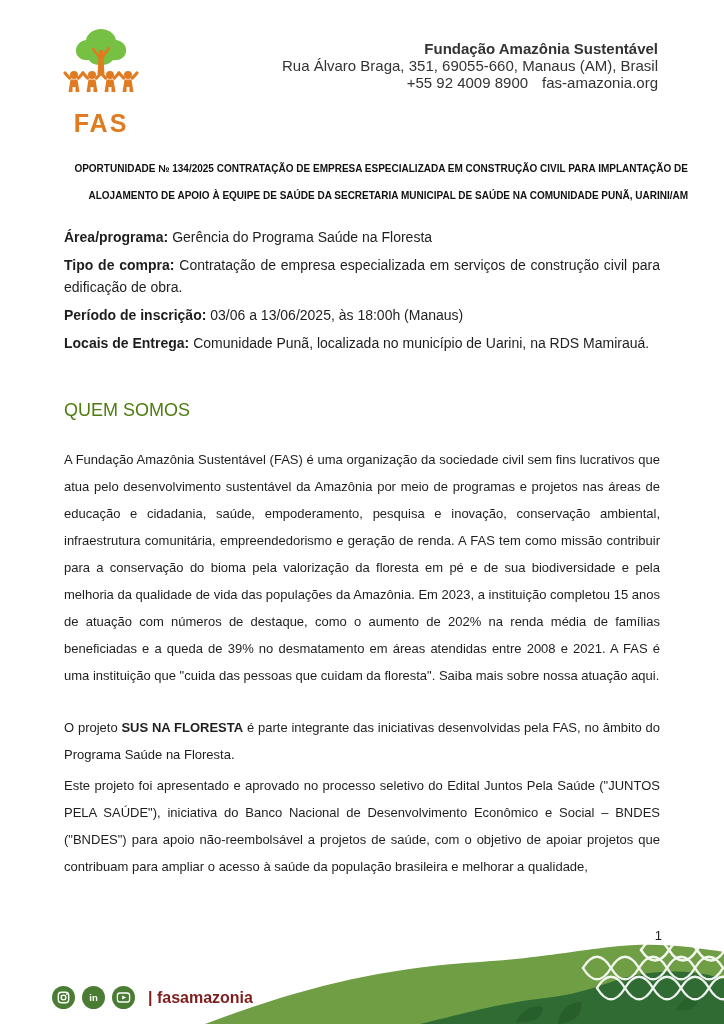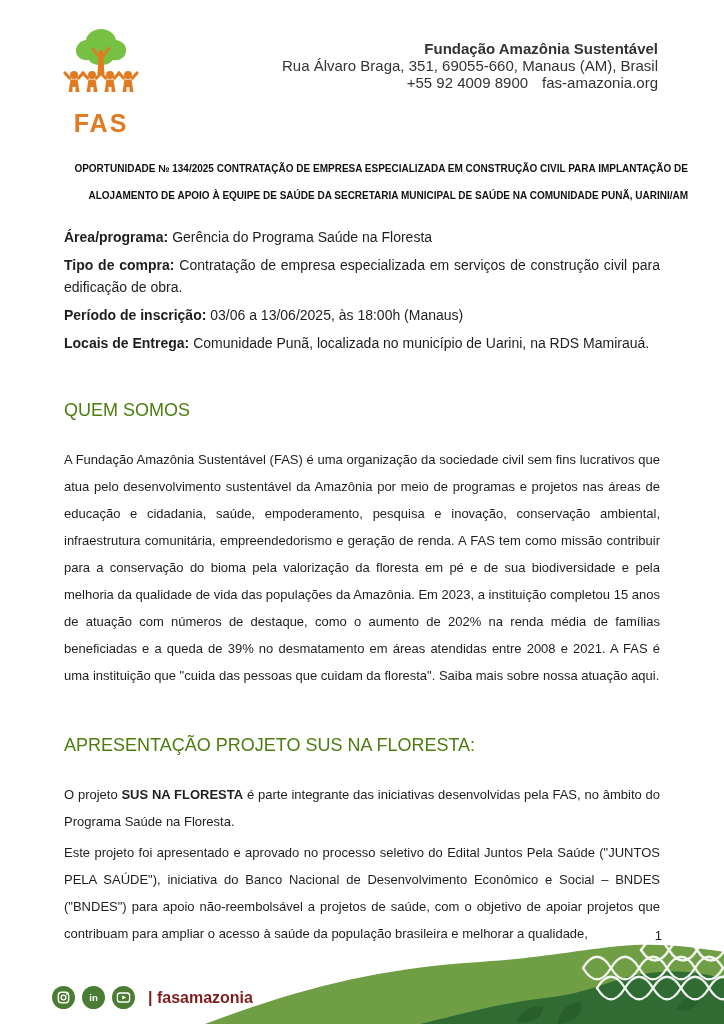--- a/index.html
+++ b/index.html
@@ -125,21 +125,20 @@
       <div class="detail-row">
         <span class="detail-label">Locais de Entrega:</span>
         <span class="detail-value">Comunidade Punã, localizada no município de Uarini, na RDS Mamirauá.</span>
       </div>
     </div>
 
     <h2 class="section-heading">QUEM SOMOS</h2>
 
     <p class="body-par"><span>A Fundação Amazônia Sustentável (FAS) é uma organização da sociedade civil sem fins lucrativos que atua pelo desenvolvimento sustentável da Amazônia por meio de programas e projetos nas áreas de educação e cidadania, saúde, empoderamento, pesquisa e inovação, conservação ambiental, infraestrutura comunitária, empreendedorismo e geração de renda. A FAS tem como missão contribuir para a conservação do bioma pela valorização da floresta em pé e de sua biodiversidade e pela melhoria da qualidade de vida das populações da Amazônia. Em 2023, a instituição completou 15 anos de atuação com números de destaque, como o aumento de 202% na renda média de famílias beneficiadas e a queda de 39% no desmatamento em áreas atendidas entre 2008 e 2021. A FAS é uma instituição que "cuida das pessoas que cuidam da floresta". Saiba mais sobre nossa atuação </span><span class="doc-link">aqui</span><span>.</span></p>
 
-    <h2 class="section-heading">APRESENTAÇÃO PROJETO SUS NA FLORESTA:</h2>
 
     <p class="body-par"><span>O projeto </span><span class="inline-bold">SUS NA FLORESTA</span><span> é parte integrante das iniciativas desenvolvidas pela FAS, no âmbito do Programa Saúde na Floresta.</span></p>
 
     <p class="body-par p2">Este projeto foi apresentado e aprovado no processo seletivo do Edital Juntos Pela Saúde ("JUNTOS PELA SAÚDE"), iniciativa do Banco Nacional de Desenvolvimento Econômico e Social – BNDES ("BNDES") para apoio não-reembolsável a projetos de saúde, com o objetivo de apoiar projetos que contribuam para ampliar o acesso à saúde da população brasileira e melhorar a qualidade,</p>
 
   </div>
 
   <div class="page-number">1</div>
 
   <svg class="footer-wave" width="724" height="100" viewBox="0 0 724 100">

